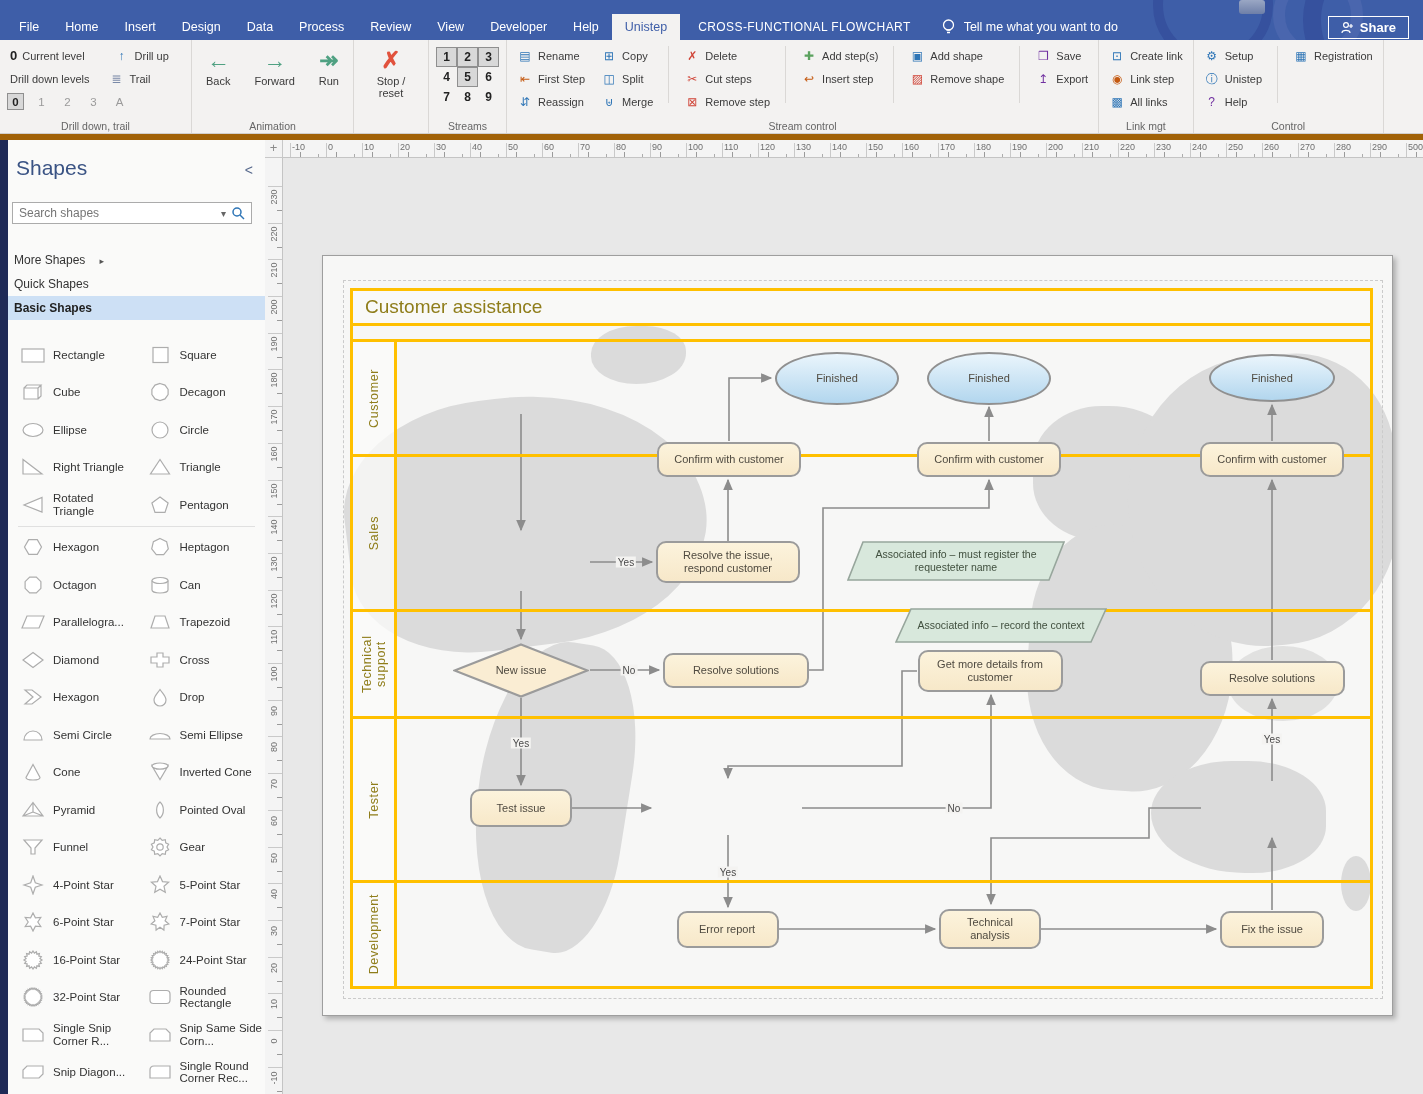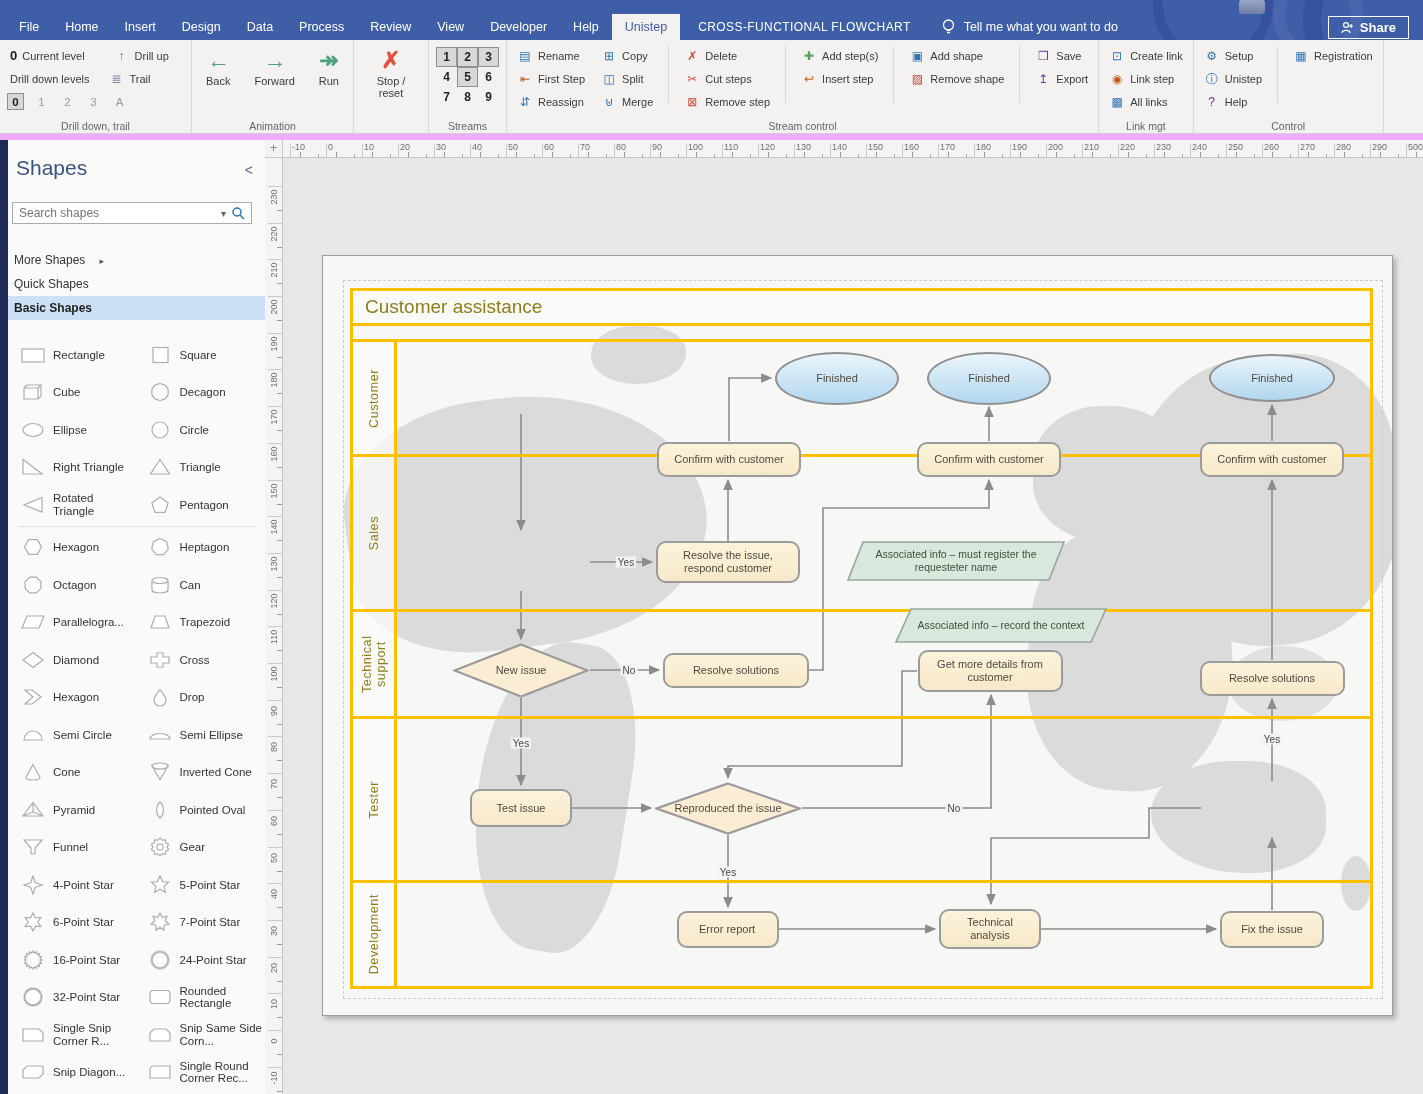--- a/index.html
+++ b/index.html
@@ -1,19 +1,19 @@
 <!DOCTYPE html>
 <html><head>
 <meta charset="utf-8">
 <style>
   * { box-sizing: border-box; margin: 0; padding: 0; }
   html,body { background:#fff; }
   #root {
     position:relative; width:1423px; height:1094px; overflow:hidden;
-    font-family:"Liberation Sans", sans-serif; background:#f0abfc;
+    font-family:"Liberation Sans", sans-serif; background:#a16207;
     -webkit-font-smoothing:antialiased;
   }
   
   .bluehead { position:absolute; left:0; top:0; width:100%; height:40px; background:#3E5EA8; overflow:hidden; }
   .deco-ring { position:absolute; border-radius:50%; border-style:solid; }
   .avatar { position:absolute; top:0; width:26px; height:14px; border-radius:3px;
             background:linear-gradient(#9aa7c4,#6e7fa8); }
   .tabbar { position:absolute; left:6px; top:14px; height:26px; display:flex; align-items:stretch; }
   .tab { padding:0 13px; color:#fff; font-size:12.5px; line-height:26px; white-space:nowrap; cursor:default; }
   .tab.active { background:#F3F2F1; color:#3E5EA8; }
@@ -919,26 +919,20 @@
           </div>
           <div class="node node-process" style="left: 594.5px; top: 394px; width: 145px; height: 42px;">
             <span>Get more details from customer</span>
           </div>
           <div class="node node-process" style="left: 876.5px; top: 404.5px; width: 145px; height: 35px;">
             <span>Resolve solutions</span>
           </div>
           <div class="node node-process" style="left: 147px; top: 533px; width: 102px; height: 38px;">
             <span>Test issue</span>
           </div>
-          <div class="node node-svg" style="left: 332px; top: 525.5px; width: 146px; height: 53px;">
-            <svg width="146" height="53" viewBox="0 0 146 53">
-              <polygon points="73,1.5 144.5,26.5 73,51.5 1.5,26.5" fill="#FAEDD3" stroke="#9B9B9B" stroke-width="2.2"></polygon>
-            </svg>
-            <span class="ntext">Reproduced the issue</span>
-          </div>
           <div class="node node-process" style="left: 354px; top: 654.5px; width: 102px; height: 37px; padding-left: 6px;">
             <span>Error report</span>
           </div>
           <div class="node node-process" style="left: 616px; top: 653px; width: 102px; height: 40px;">
             <span>Technical analysis</span>
           </div>
           <div class="node node-process" style="left: 897px; top: 654.5px; width: 104px; height: 37px;">
             <span>Fix the issue</span>
           </div>
           <div class="clabel" style="left: 303px; top: 306px;">Yes</div>

